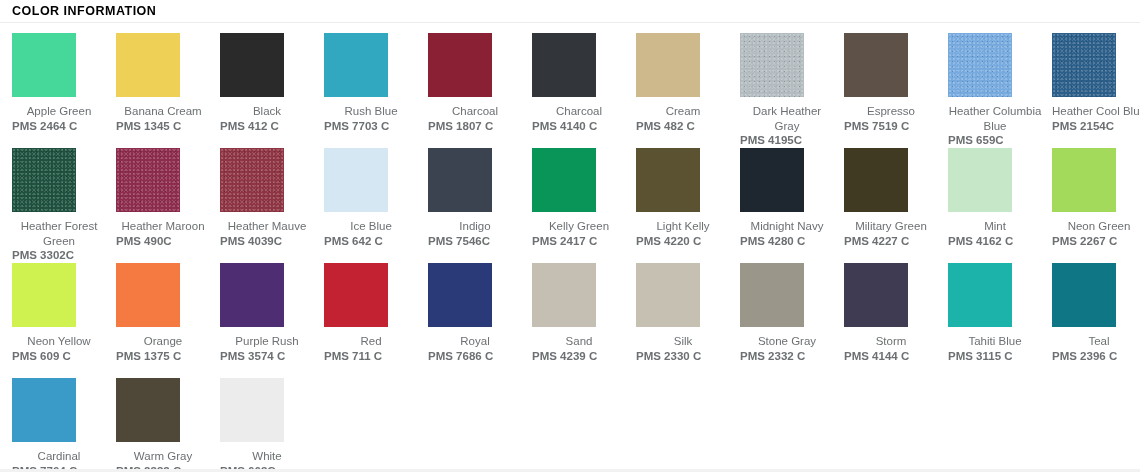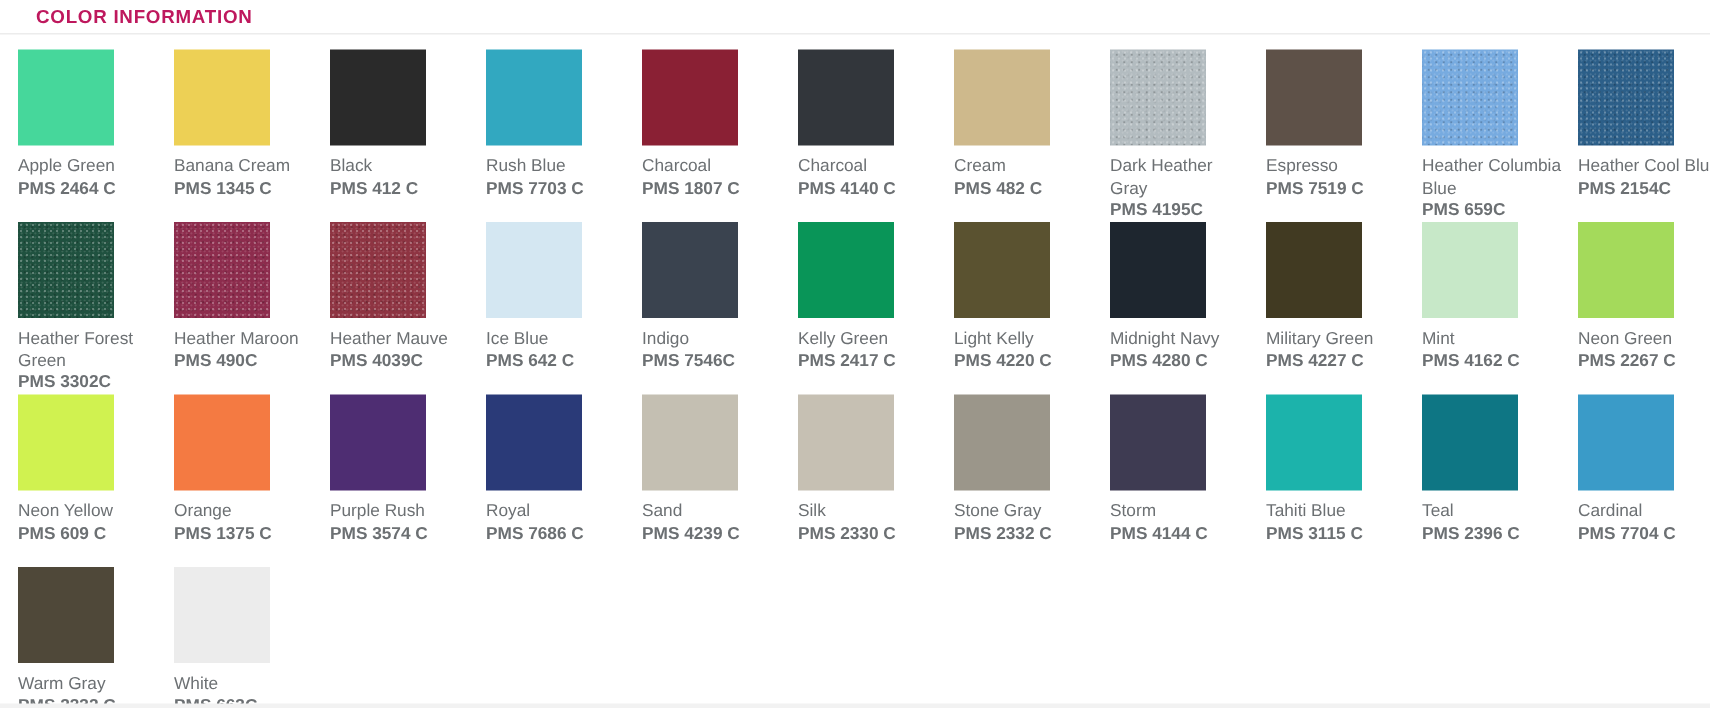--- a/index.html
+++ b/index.html
@@ -18,24 +18,23 @@
     background: #ffffff;
     box-sizing: border-box;
   }
   #section-title {
     position: absolute;
     left: 12px;
     top: 3px;
     font-size: 12.5px;
     font-weight: bold;
     letter-spacing: 0.5px;
-    color: #be185d;
+    color: #000000;
     line-height: 16px;
     white-space: nowrap;
-    margin-left: 12px;
   }
   #title-rule {
     position: absolute;
     left: 0;
     top: 22px;
     width: 1140px;
     height: 1px;
     background: #ececec;
   }
   #swatch-grid {
@@ -73,20 +72,21 @@
       radial-gradient(rgba(0,0,0,0.25) 0.5px, transparent 0.8px);
     background-size: 4px 4px, 5px 5px, 3px 3px, 6px 6px;
     background-position: 0 0, 2px 1px, 1px 3px, 3px 2px;
   }
   .swatch-name {
     margin-top: 7px;
     font-size: 11.5px;
     line-height: 14.5px;
     color: #6c7073;
     word-wrap: break-word;
+    text-align: center;
   }
   .swatch-code {
     font-size: 11.5px;
     line-height: 14.5px;
     color: #6c7073;
     white-space: nowrap;
     font-weight: bold;
   }
   #bottom-rule {
     position: absolute;
@@ -226,20 +226,25 @@
         <div class="swatch-chip" style="background-color: rgb(244, 122, 66);"></div>
         <div class="swatch-name">Orange</div>
         <div class="swatch-code">PMS 1375 C</div>
       </div>
       <div class="swatch-cell">
         <div class="swatch-chip" style="background-color: rgb(78, 45, 114);"></div>
         <div class="swatch-name">Purple Rush</div>
         <div class="swatch-code">PMS 3574 C</div>
       </div>
       <div class="swatch-cell">
+        <div class="swatch-chip" style="background-color: rgb(194, 34, 49);"></div>
+        <div class="swatch-name">Red</div>
+        <div class="swatch-code">PMS 711 C</div>
+      </div>
+      <div class="swatch-cell">
         <div class="swatch-chip" style="background-color: rgb(42, 58, 120);"></div>
         <div class="swatch-name">Royal</div>
         <div class="swatch-code">PMS 7686 C</div>
       </div>
       <div class="swatch-cell">
         <div class="swatch-chip" style="background-color: rgb(196, 191, 178);"></div>
         <div class="swatch-name">Sand</div>
         <div class="swatch-code">PMS 4239 C</div>
       </div>
       <div class="swatch-cell">

